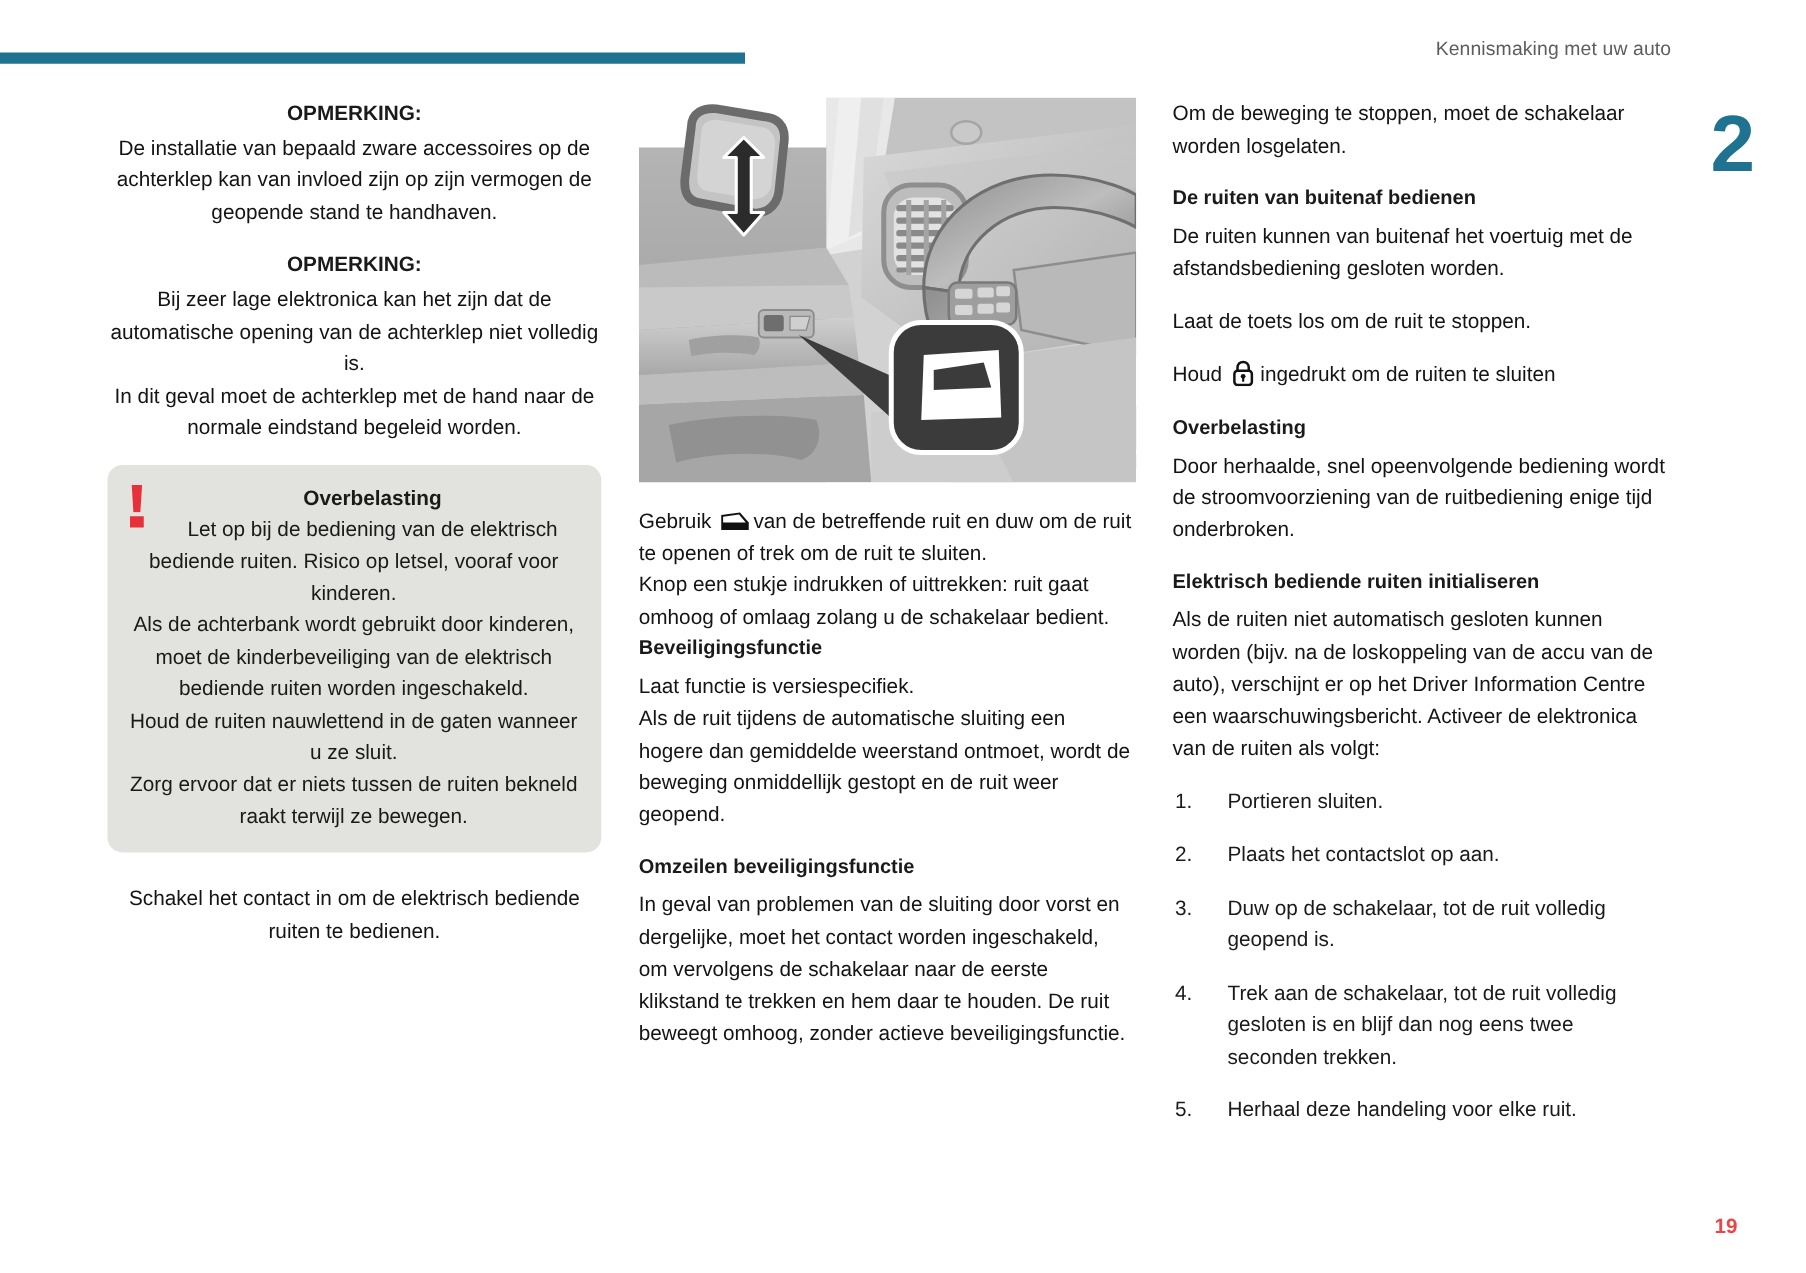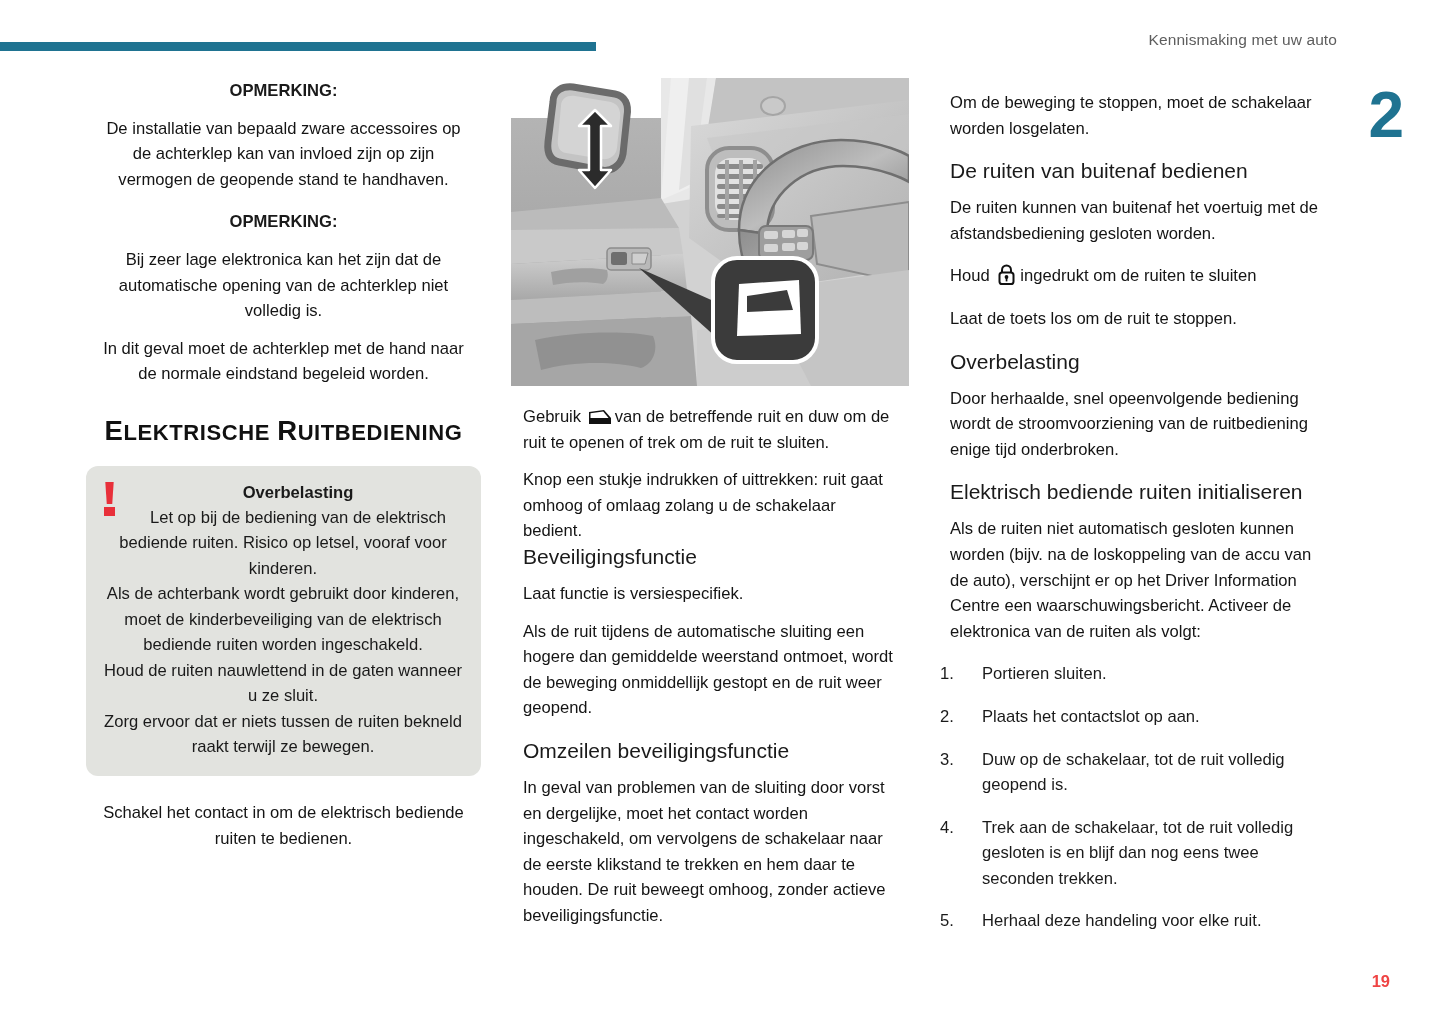--- a/index.html
+++ b/index.html
@@ -58,39 +58,39 @@
   .col {
     position: absolute;
     top: 0;
     width: 395px;
   }
   .col-left   { left: 86px; text-align: center;  }
   .col-mid    { left: 511px; }
   .col-right  { left: 938px; }
 
   p, h2, h3 {
-    margin: 12px;
+    margin: 0;
   }
   .body-text {
     font-size: 16.6px;
     line-height: 25.6px;
     margin-bottom: 17px;
     color: #141414;
   }
   .body-text.tight { margin-bottom: 0; }
   .label-bold {
     font-size: 16.6px;
     line-height: 25.6px;
     font-weight: bold;
     margin-bottom: 2px;
   }
   .sub-head {
-    font-size: 21px;
+    font-size: 16px;
     line-height: 25px;
-    font-weight: normal;
+    font-weight: bold;
     margin-bottom: 5px;
     margin-top: 0;
   }
 
   
   .section-title {
     font-weight: bold;
     color: #111;
     margin: 28px 0 19px 0;
     font-size: 23.5px;
@@ -207,24 +207,20 @@
 
   <div class="col col-left">
 
     <div class="label-bold">OPMERKING:</div>
     <p class="body-text">De installatie van bepaald zware accessoires op de achterklep kan van invloed zijn op zijn vermogen de geopende stand te handhaven.</p>
 
     <div class="label-bold">OPMERKING:</div>
     <p class="body-text tight">Bij zeer lage elektronica kan het zijn dat de automatische opening van de achterklep niet volledig is.</p>
     <p class="body-text">In dit geval moet de achterklep met de hand naar de normale eindstand begeleid worden.</p>
 
-    <h2 class="section-title">
-      <span class="cap">E</span><span class="sc">LEKTRISCHE</span>
-      <span class="cap">R</span><span class="sc">UITBEDIENING</span>
-    </h2>
 
     <div class="warning-box">
       <div class="warn-icon">
         <div class="bar"></div>
         <div class="dot"></div>
       </div>
       <div class="warn-title">Overbelasting</div>
       <div class="warn-body">
         <span class="first-indent">Let op bij de bediening van de elektrisch bediende ruiten. Risico op letsel, vooraf voor kinderen.</span><br>
         <span>Als de achterbank wordt gebruikt door kinderen, moet de kinderbeveiliging van de elektrisch bediende ruiten worden ingeschakeld.</span><br>
@@ -376,33 +372,33 @@
     <p class="body-text">In geval van problemen van de sluiting door vorst en dergelijke, moet het contact worden ingeschakeld, om vervolgens de schakelaar naar de eerste klikstand te trekken en hem daar te houden. De ruit beweegt omhoog, zonder actieve beveiligingsfunctie.</p>
   </div>
 
   <div class="col col-right">
 
     <p class="body-text">Om de beweging te stoppen, moet de schakelaar worden losgelaten.</p>
 
     <h3 class="sub-head">De ruiten van buitenaf bedienen</h3>
     <p class="body-text">De ruiten kunnen van buitenaf het voertuig met de afstandsbediening gesloten worden.</p>
 
+    <p class="body-text">Laat de toets los om de ruit te stoppen.</p>
+
     <p class="body-text">
       <span>Houd</span>
       <span class="icon-lock">
         <svg width="19" height="21" viewBox="0 0 19 21" xmlns="http://www.w3.org/2000/svg">
           <path d="M5 9 L5 6.2 C5 3.3 7 1.5 9.5 1.5 C12 1.5 14 3.3 14 6.2 L14 9" fill="none" stroke="#111111" stroke-width="2"></path>
           <rect x="2.5" y="8.5" width="14" height="11.5" rx="2.6" fill="none" stroke="#111111" stroke-width="2"></rect>
           <circle cx="9.5" cy="13" r="1.9" fill="#111111"></circle>
           <rect x="8.7" y="13" width="1.7" height="4.4" fill="#111111"></rect>
         </svg>
       </span><span>ingedrukt om de ruiten te sluiten</span>
     </p>
-
-    <p class="body-text">Laat de toets los om de ruit te stoppen.</p>
 
     <h3 class="sub-head">Overbelasting</h3>
     <p class="body-text">Door herhaalde, snel opeenvolgende bediening wordt de stroomvoorziening van de ruitbediening enige tijd onderbroken.</p>
 
     <h3 class="sub-head">Elektrisch bediende ruiten initialiseren</h3>
     <p class="body-text">Als de ruiten niet automatisch gesloten kunnen worden (bijv. na de loskoppeling van de accu van de auto), verschijnt er op het Driver Information Centre een waarschuwingsbericht. Activeer de elektronica van de ruiten als volgt:</p>
 
     <ol class="steps">
       <li>
         <span class="num">1.</span>

